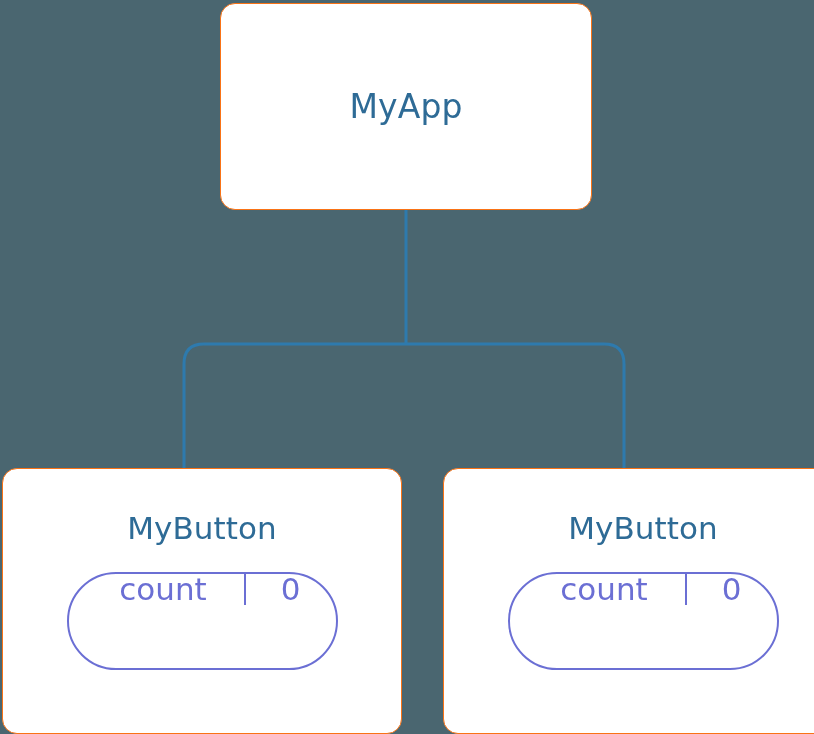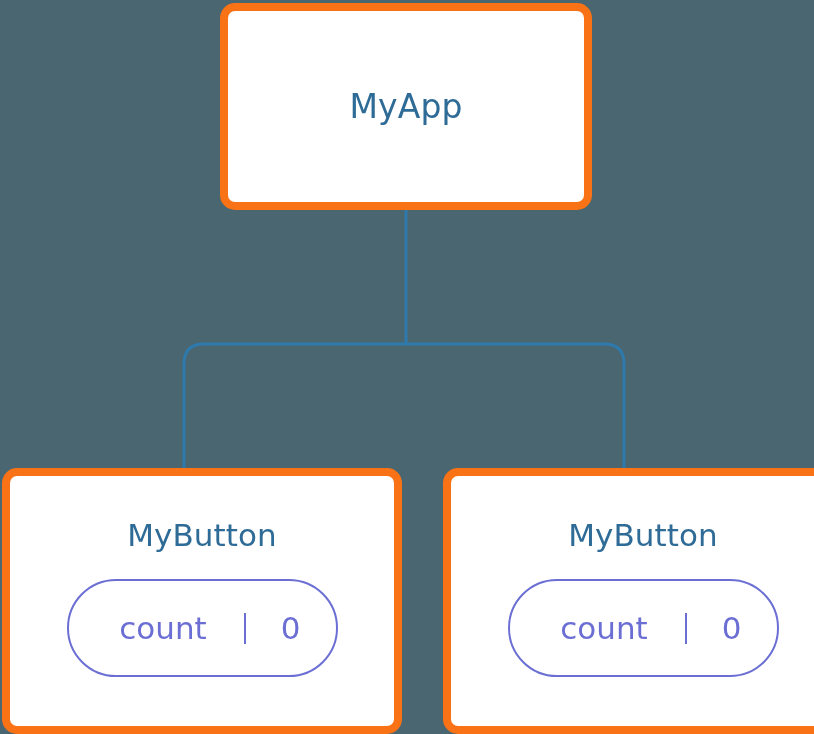--- a/index.html
+++ b/index.html
@@ -31,21 +31,21 @@
     height: 734px;
     z-index: 1;
     pointer-events: none;
   }
 
   
   .node {
     position: absolute;
     z-index: 2;
     background: #ffffff;
-    border: 8px solid #f97316;
+    border: 1px solid #f97316;
     border-radius: 15px;
     box-sizing: border-box;
     display: flex;
     flex-direction: column;
     align-items: center;
   }
 
   .node-root {
     left: 220px;
     top: 3px;
@@ -76,21 +76,21 @@
 
   .node-child .node-title {
     font-size: 31px;
   }
 
   
   .state-pill {
     margin-top: 28px;
     height: 98px;
     display: flex;
-    align-items: center;
+    align-items: flex-start;
     border: 2px solid #6b6fd4;
     border-radius: 49px;
     box-sizing: border-box;
     background: #ffffff;
     overflow: hidden;
   }
 
   .pill-key,
   .pill-value {
     display: flex;

